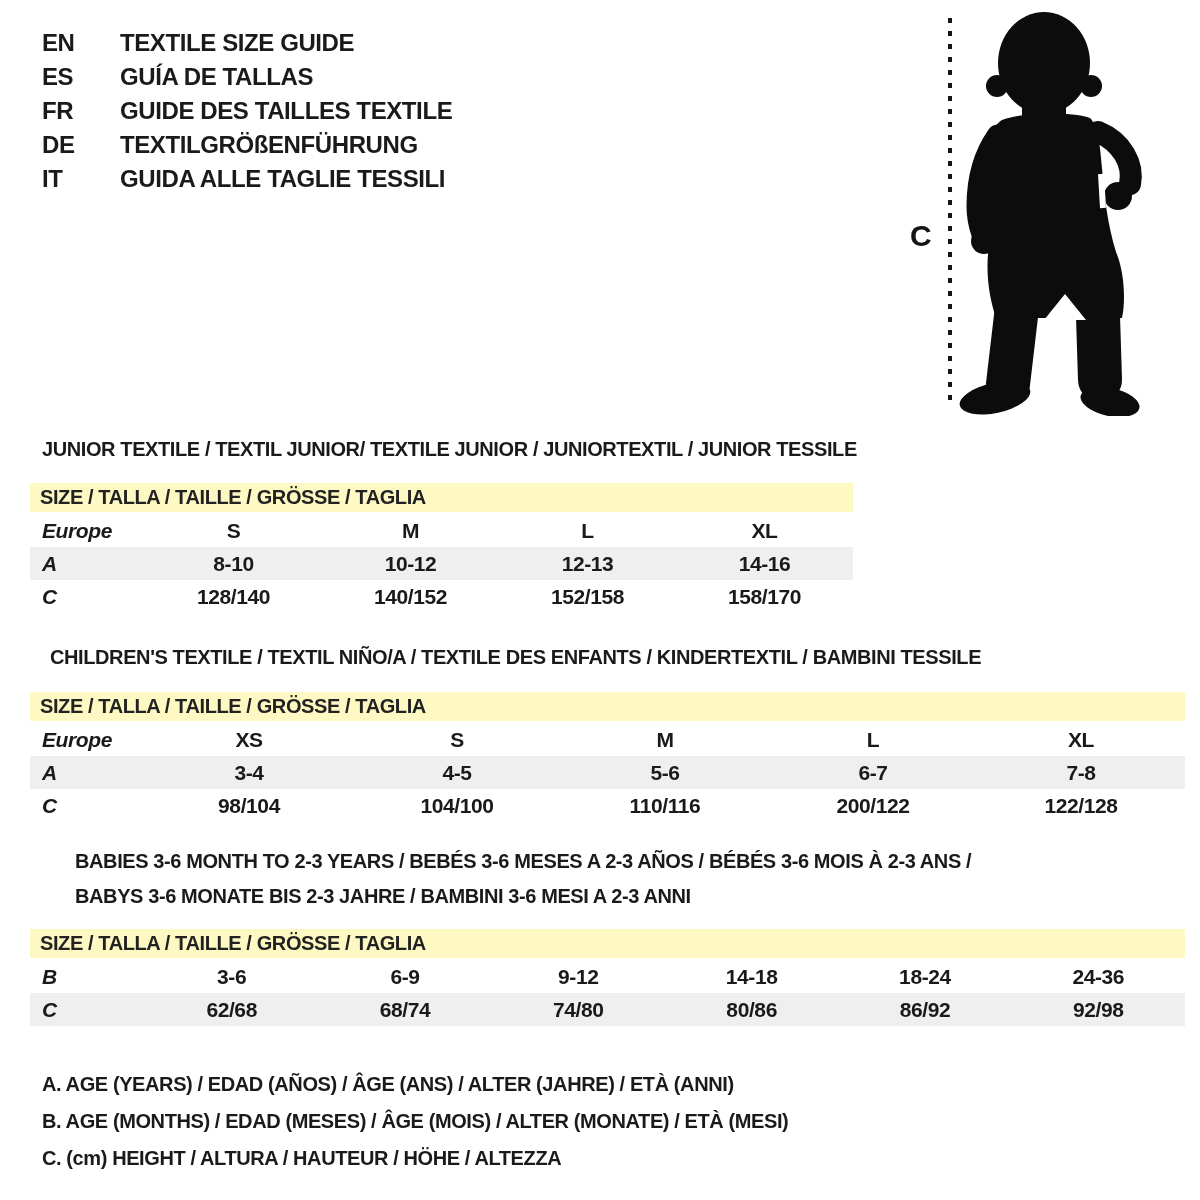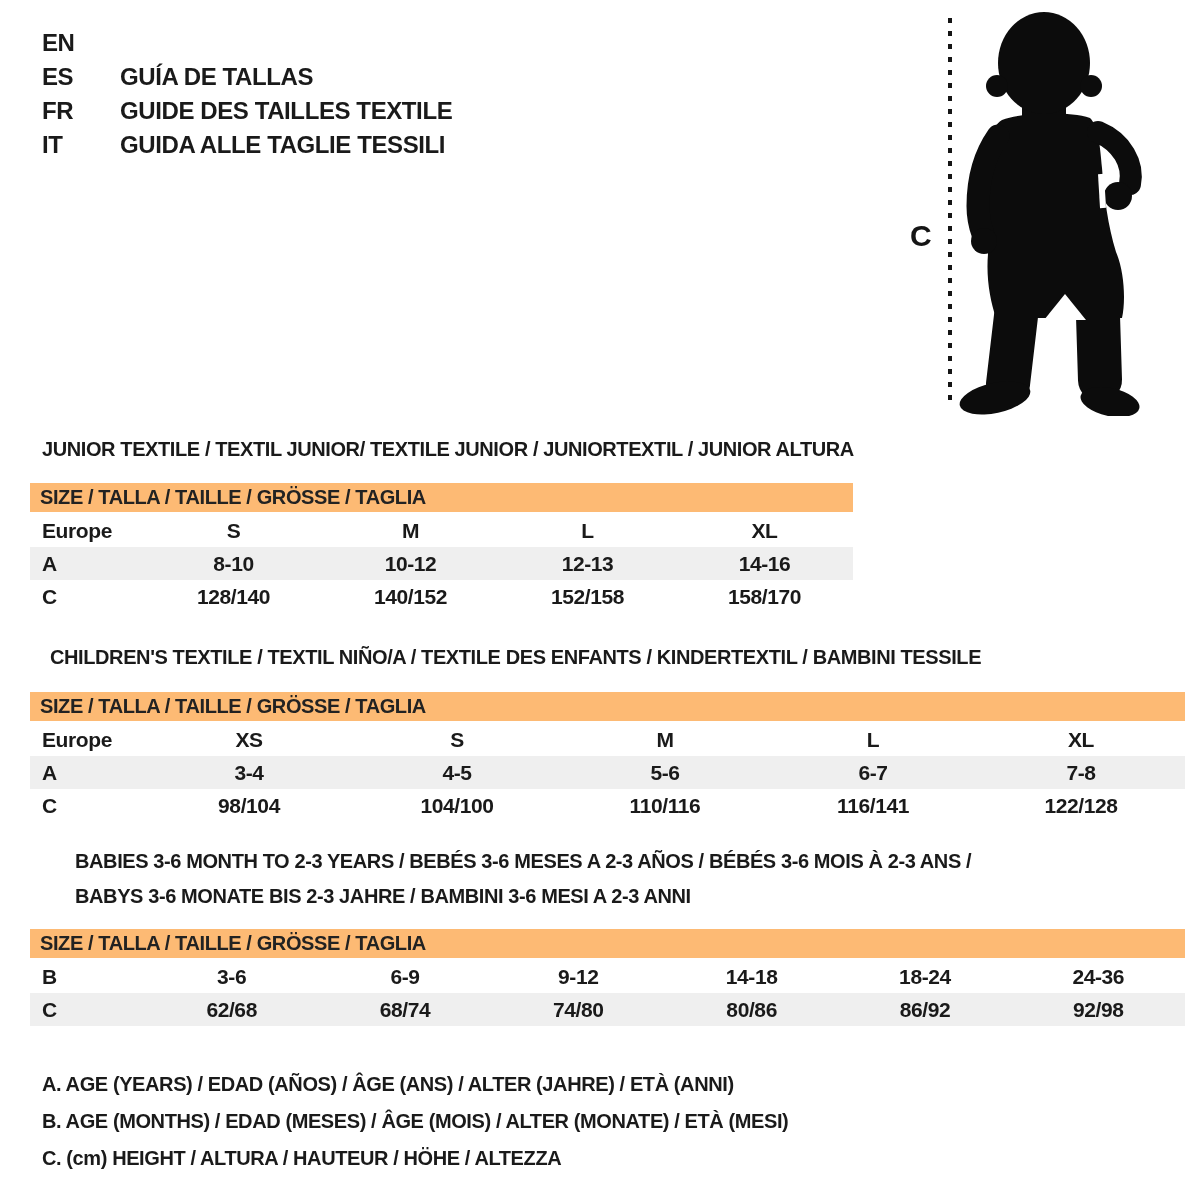--- a/index.html
+++ b/index.html
@@ -28,47 +28,52 @@
   .heading-junior { left:42px; top:438px; }
   .heading-children { left:50px; top:646px; }
   .heading-babies { left:42px; top:844px; line-height:35px;margin-left:33px; }
 
   
   .sizetable { left:30px; }
   .tbl-junior { top:483px; width:823px; }
   .tbl-children { top:692px; width:1155px; }
   .tbl-babies { top:929px; width:1155px; }
   .size-bar {
-    height:29px; background:#fdba74; color:#222222;
+    height:29px; background:#fef9c3; color:#222222;
     display:flex; align-items:center; padding-left:10px;
     font-size:20px; margin-bottom:2px;
   }
   .t-row { display:flex; align-items:center; height:33px; font-size:21px; }
   .t-row.shaded { background:#efefef; }
-  .t-label { width:115px; padding-left:12px; }
+  .t-label { width:115px; padding-left:12px;font-style:italic; }
   .t-cell { flex:1; text-align:center; }
 
   
   .legend { left:42px; top:1066px; }
   .legend-line { font-size:20px; line-height:37px; white-space:nowrap; }
 </style>
 </head>
 <body>
 
 <div class="abs langs">
   <div class="lang-row">
     <span class="lang-code">EN</span>
+    <span class="lang-title">TEXTILE SIZE GUIDE</span>
   </div>
   <div class="lang-row">
     <span class="lang-code">ES</span>
     <span class="lang-title">GUÍA DE TALLAS</span>
   </div>
   <div class="lang-row">
     <span class="lang-code">FR</span>
     <span class="lang-title">GUIDE DES TAILLES TEXTILE</span>
+  </div>
+  <div class="lang-row">
+    <span class="lang-code">DE</span>
+    <span class="lang-title">TEXTILGRÖßENFÜHRUNG</span>
   </div>
   <div class="lang-row">
     <span class="lang-code">IT</span>
     <span class="lang-title">GUIDA ALLE TAGLIE TESSILI</span>
   </div>
 </div>
 
 <svg class="abs figure-wrap" viewBox="0 0 252 410" xmlns="http://www.w3.org/2000/svg">
   <line x1="52" y1="12" x2="52" y2="402" stroke="#151515" stroke-width="4" stroke-dasharray="5 8"></line>
   <text x="12" y="240" font-size="30" font-weight="bold" fill="#151515" font-family="Liberation Sans, sans-serif">C</text>
@@ -94,21 +99,21 @@
     <circle cx="220" cy="190" r="14"></circle>
     <path d="M203,168 L205,202" stroke="#ffffff" stroke-width="6" fill="none"></path>
 
     <rect x="124" y="90" width="44" height="30"></rect>
     <ellipse cx="146" cy="57" rx="46" ry="51"></ellipse>
     <circle cx="99" cy="80" r="11"></circle>
     <circle cx="193" cy="80" r="11"></circle>
   </g>
 </svg>
 
-<div class="abs section-heading heading-junior">JUNIOR TEXTILE / TEXTIL JUNIOR/ TEXTILE JUNIOR / JUNIORTEXTIL / JUNIOR ALTURA</div>
+<div class="abs section-heading heading-junior">JUNIOR TEXTILE / TEXTIL JUNIOR/ TEXTILE JUNIOR / JUNIORTEXTIL / JUNIOR TESSILE</div>
 <div class="abs sizetable tbl-junior">
   <div class="size-bar">SIZE / TALLA / TAILLE / GRÖSSE / TAGLIA</div>
   <div class="t-row">
     <span class="t-label">Europe</span>
     <span class="t-cell">S</span>
     <span class="t-cell">M</span>
     <span class="t-cell">L</span>
     <span class="t-cell">XL</span>
   </div>
   <div class="t-row shaded">
@@ -144,21 +149,21 @@
     <span class="t-cell">4-5</span>
     <span class="t-cell">5-6</span>
     <span class="t-cell">6-7</span>
     <span class="t-cell">7-8</span>
   </div>
   <div class="t-row">
     <span class="t-label">C</span>
     <span class="t-cell">98/104</span>
     <span class="t-cell">104/100</span>
     <span class="t-cell">110/116</span>
-    <span class="t-cell">116/141</span>
+    <span class="t-cell">200/122</span>
     <span class="t-cell">122/128</span>
   </div>
 </div>
 
 <div class="abs section-heading heading-babies">
   <div>BABIES 3-6 MONTH TO 2-3 YEARS / BEBÉS 3-6 MESES A 2-3 AÑOS / BÉBÉS 3-6 MOIS À 2-3 ANS /</div>
   <div>BABYS 3-6 MONATE BIS 2-3 JAHRE / BAMBINI 3-6 MESI A 2-3 ANNI</div>
 </div>
 <div class="abs sizetable tbl-babies">
   <div class="size-bar">SIZE / TALLA / TAILLE / GRÖSSE / TAGLIA</div>

